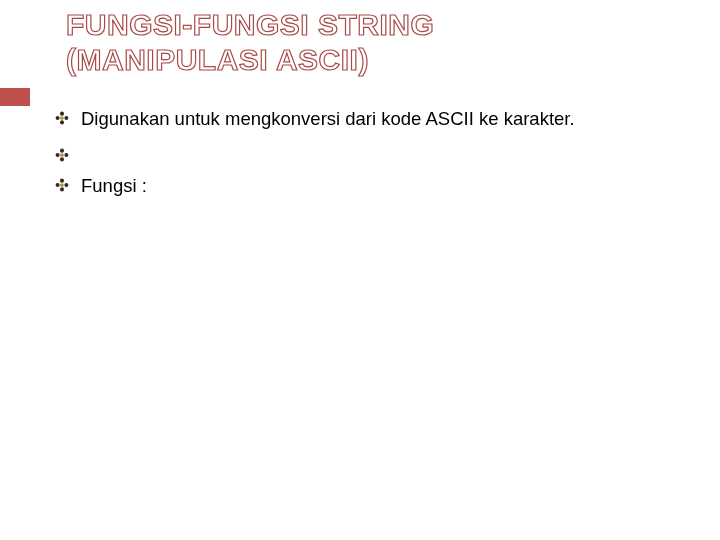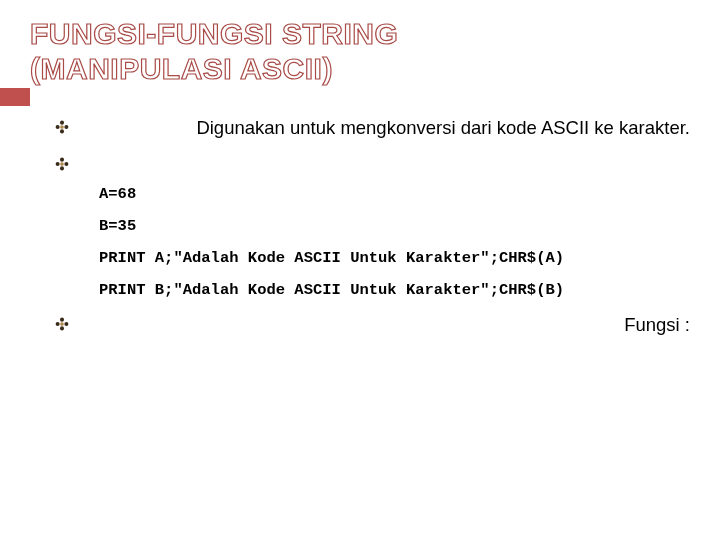--- a/index.html
+++ b/index.html
@@ -13,21 +13,22 @@
   }
   .accent-bar {
     position: absolute;
     left: 0;
     top: 88px;
     width: 30px;
     height: 18px;
     background: #c0504d;
   }
   .title-area {
-    padding: 17px 30px 12px 30px;
+    padding: 8px 30px 12px 30px;
+    margin-left: 36px;
   }
   .main-title {
     font-size: 30px;
     font-weight: 900;
     line-height: 1.15;
     color: #fff;
     -webkit-text-stroke: 1.2px #a84a46;
     text-stroke: 1.2px #a84a46;
     letter-spacing: 0.5px;
   }
@@ -38,21 +39,20 @@
     font-size: 19px;
     font-weight: 700;
     color: #000;
     text-decoration: underline;
     margin-bottom: 14px;
   }
   .bullet-row {
     display: flex;
     align-items: flex-start;
     margin: 8px 0 12px 0;
-    justify-content: space-between;
   }
   .bullet-icon {
     flex: 0 0 auto;
     width: 14px;
     height: 14px;
     margin-top: 4px;
     margin-right: 12px;
   }
   .bullet-text {
     font-size: 18.5px;
@@ -106,26 +106,20 @@
             <circle cx="8" cy="3" r="2.3"></circle>
             <circle cx="8" cy="13" r="2.3"></circle>
             <circle cx="3" cy="8" r="2.3"></circle>
             <circle cx="13" cy="8" r="2.3"></circle>
             <circle cx="8" cy="8" r="2.1" fill="#b08a4a"></circle>
           </g>
         </svg>
     </span>
   </div>
 
-  <div class="code-block">
-    <div class="code-line">A=68</div>
-    <div class="code-line">B=35</div>
-    <div class="code-line">PRINT A;"Adalah Kode ASCII Untuk Karakter";CHR$(A)</div>
-    <div class="code-line">PRINT B;"Adalah Kode ASCII Untuk Karakter";CHR$(B)</div>
-  </div>
 
   <div class="bullet-row">
     <span class="bullet-icon">
       <svg viewBox="0 0 16 16">
           <g fill="#3a2a1a">
             <circle cx="8" cy="3" r="2.3"></circle>
             <circle cx="8" cy="13" r="2.3"></circle>
             <circle cx="3" cy="8" r="2.3"></circle>
             <circle cx="13" cy="8" r="2.3"></circle>
             <circle cx="8" cy="8" r="2.1" fill="#b08a4a"></circle>

